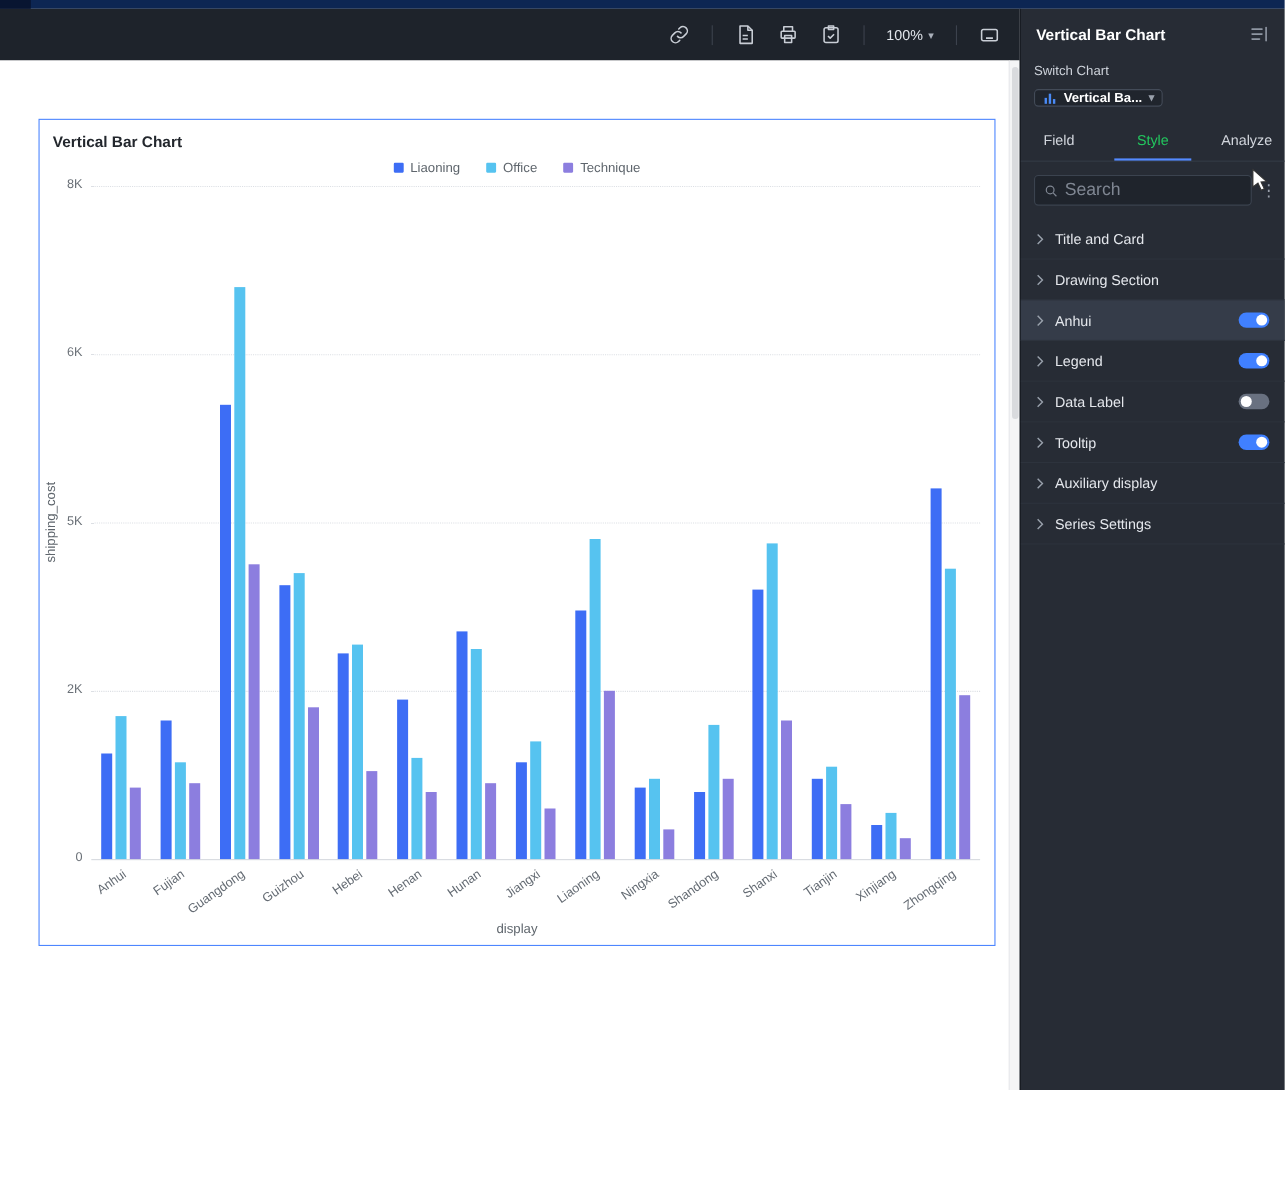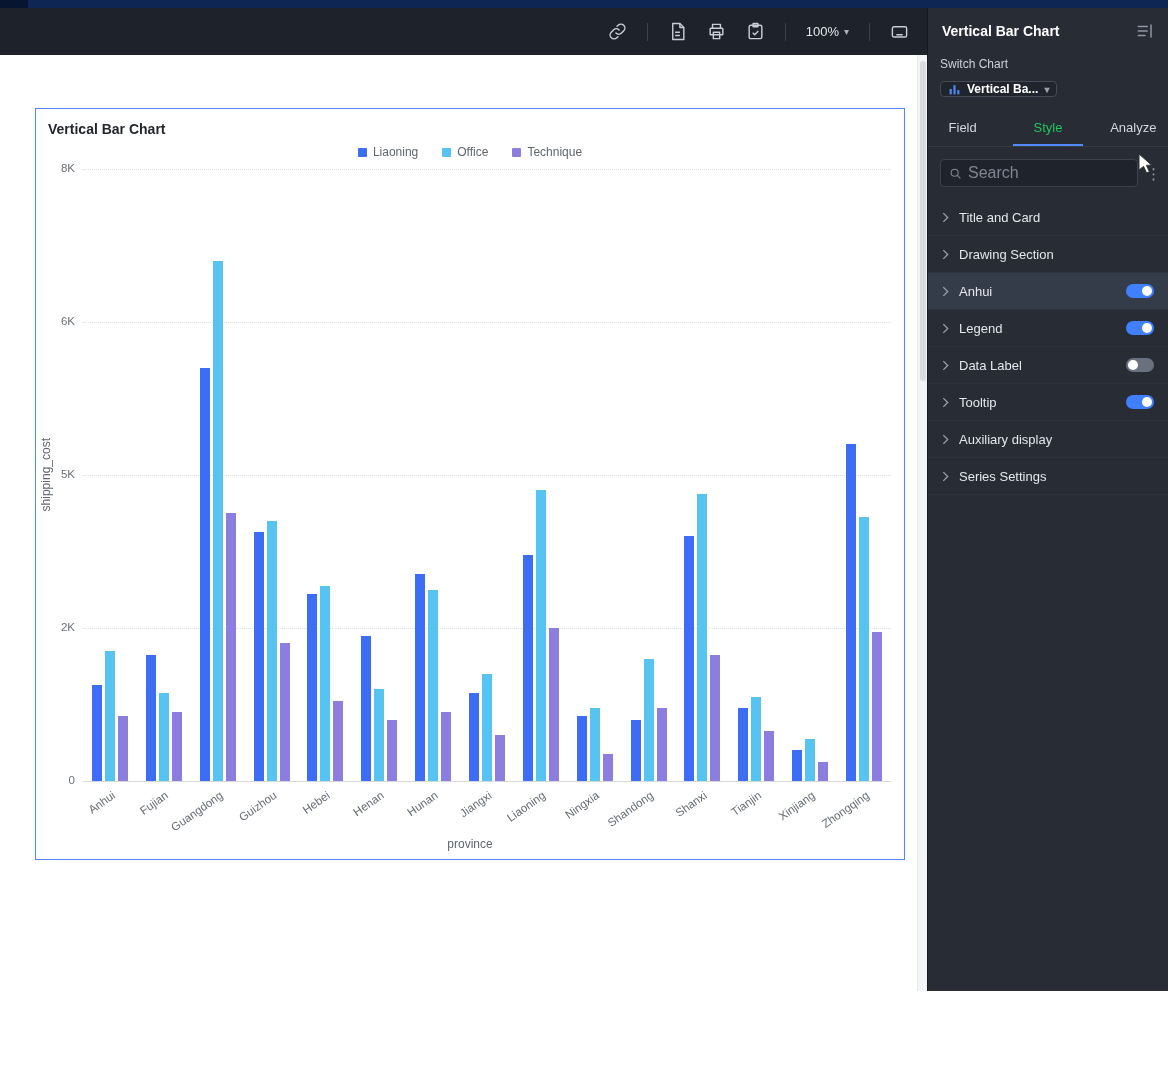--- a/index.html
+++ b/index.html
@@ -219,21 +219,21 @@
           <span class="xlabel" style="right: 134.667px;">Tianjin</span>
           <div class="bar" title="Xinjiang · Furniture: 400" style="left: 709.2px; height: 30.6px; background: rgb(61, 109, 245);"></div>
           <div class="bar" title="Xinjiang · Office: 550" style="left: 722.2px; height: 42.075px; background: rgb(86, 195, 240);"></div>
           <div class="bar" title="Xinjiang · Technique: 250" style="left: 735.2px; height: 19.125px; background: rgb(140, 126, 223);"></div>
           <span class="xlabel" style="right: 80.8px;">Xinjiang</span>
           <div class="bar" title="Zhongqing · Furniture: 4400" style="left: 763.067px; height: 336.6px; background: rgb(61, 109, 245);"></div>
           <div class="bar" title="Zhongqing · Office: 3450" style="left: 776.067px; height: 263.925px; background: rgb(86, 195, 240);"></div>
           <div class="bar" title="Zhongqing · Technique: 1950" style="left: 789.067px; height: 149.175px; background: rgb(140, 126, 223);"></div>
           <span class="xlabel" style="right: 26.9333px;">Zhongqing</span>
         </div>
-      <div class="axis-title-x">province</div>
+      <div class="axis-title-x">display</div>
     </div>
   </div>
 
   <div class="scroll-track">
     <div class="scroll-thumb"></div>
   </div>
 
   <aside class="panel">
     <div class="panel-header">
       <span class="panel-title">Vertical Bar Chart</span>

